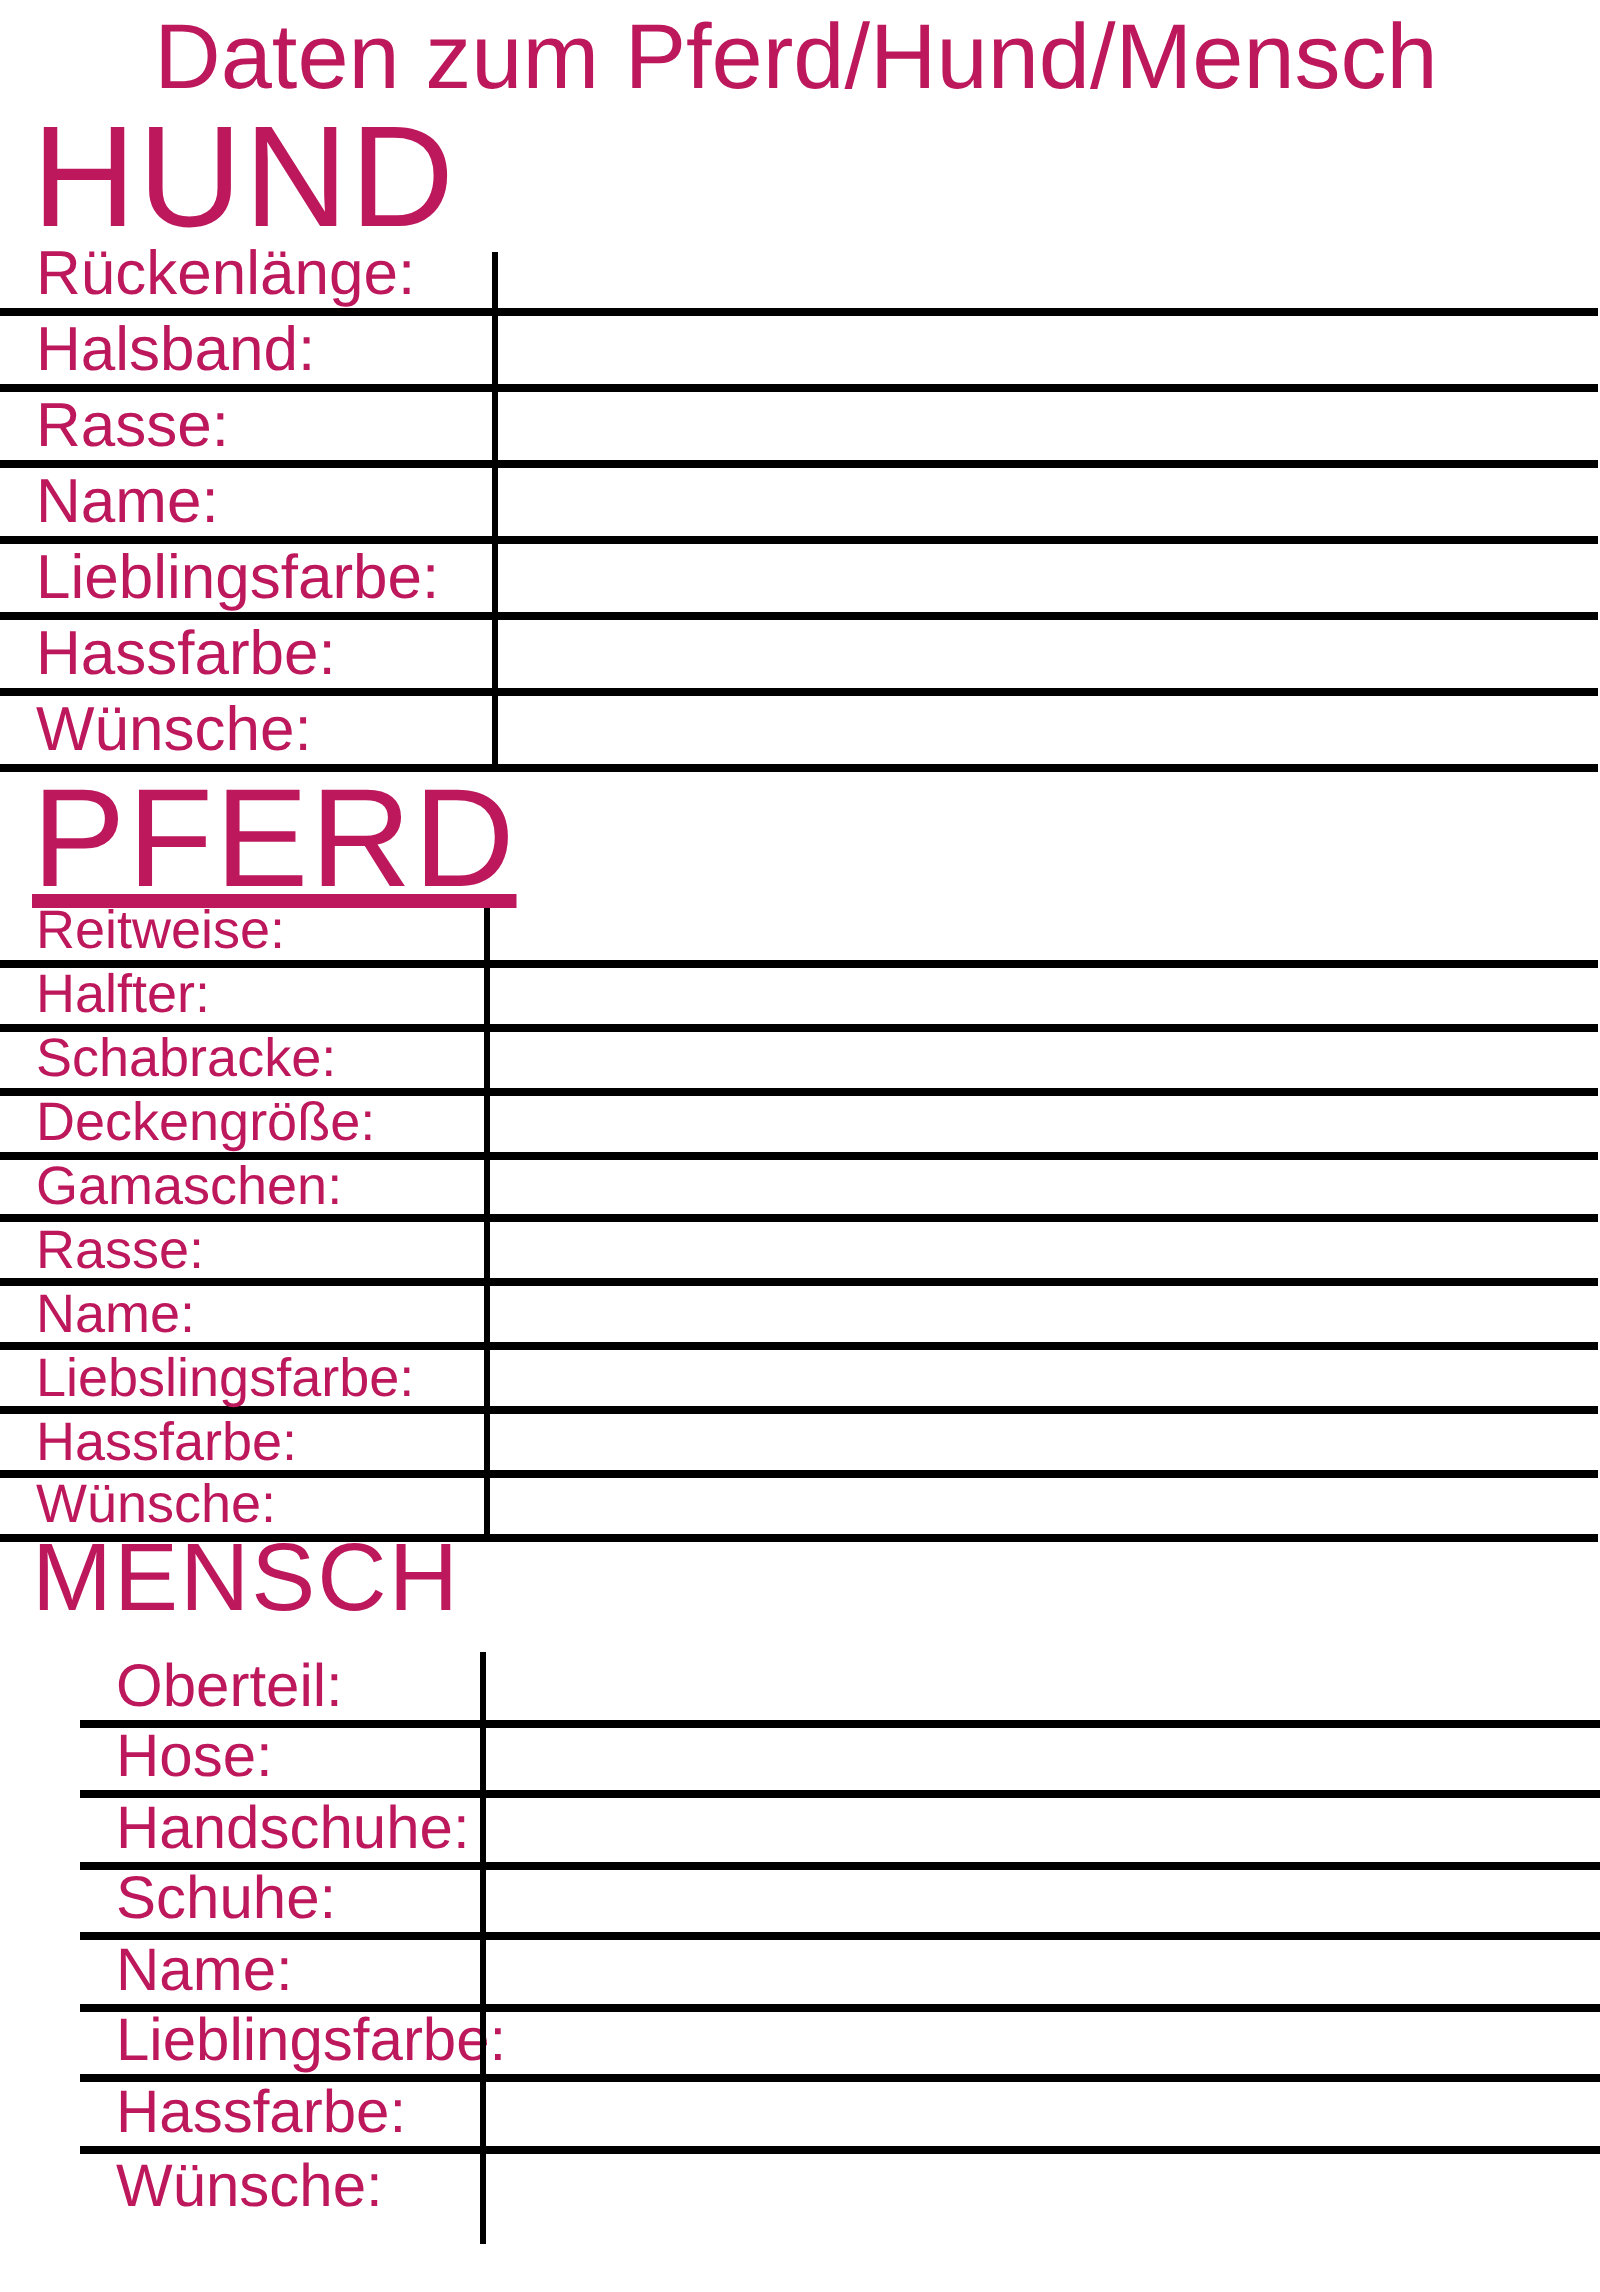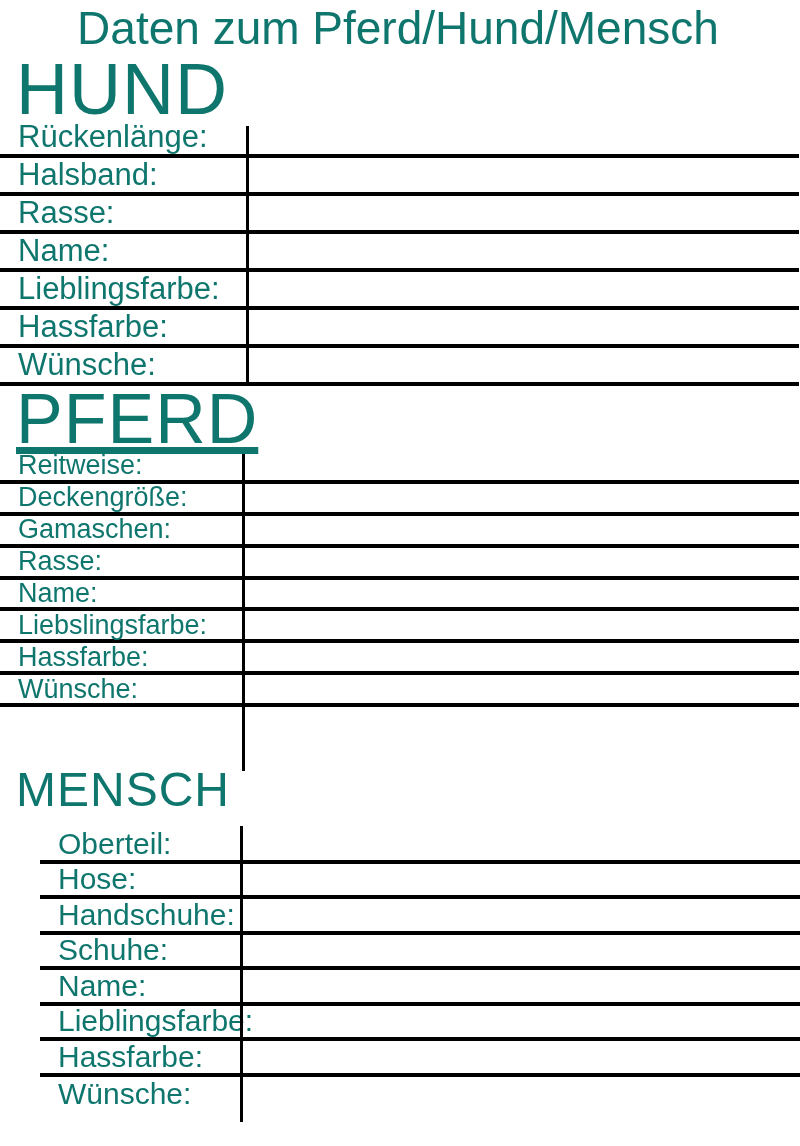--- a/index.html
+++ b/index.html
@@ -3,21 +3,21 @@
 <meta charset="utf-8">
 <style>
   html,body{margin:0;padding:0;background:#888;}
   .page{
     position:relative;
     width:800px;height:1146px;
     background:#ffffff;
     margin:0 auto;
     overflow:hidden;
     font-family:"Liberation Sans","DejaVu Sans",sans-serif;
-    color:#0f766e;
+    color:#be185d;
   }
   .title{
     position:absolute;top:0;left:0;right:4px;
     text-align:center;
     font-size:46px;line-height:56px;
     white-space:nowrap;
     letter-spacing:0px;
   }
   .heading{
     position:absolute;left:16px;
@@ -94,20 +94,28 @@
     </div>
 
   <div class="heading h-pferd">PFERD</div>
   <div class="rows rows-pferd">
     <div class="vline vline-pferd"></div>
   <div class="row">
         <span class="label">Reitweise:</span>
         <span class="blank"></span>
       </div>
       <div class="row">
+        <span class="label">Halfter:</span>
+        <span class="blank"></span>
+      </div>
+      <div class="row">
+        <span class="label">Schabracke:</span>
+        <span class="blank"></span>
+      </div>
+      <div class="row">
         <span class="label">Deckengröße:</span>
         <span class="blank"></span>
       </div>
       <div class="row">
         <span class="label">Gamaschen:</span>
         <span class="blank"></span>
       </div>
       <div class="row">
         <span class="label">Rasse:</span>
         <span class="blank"></span>

